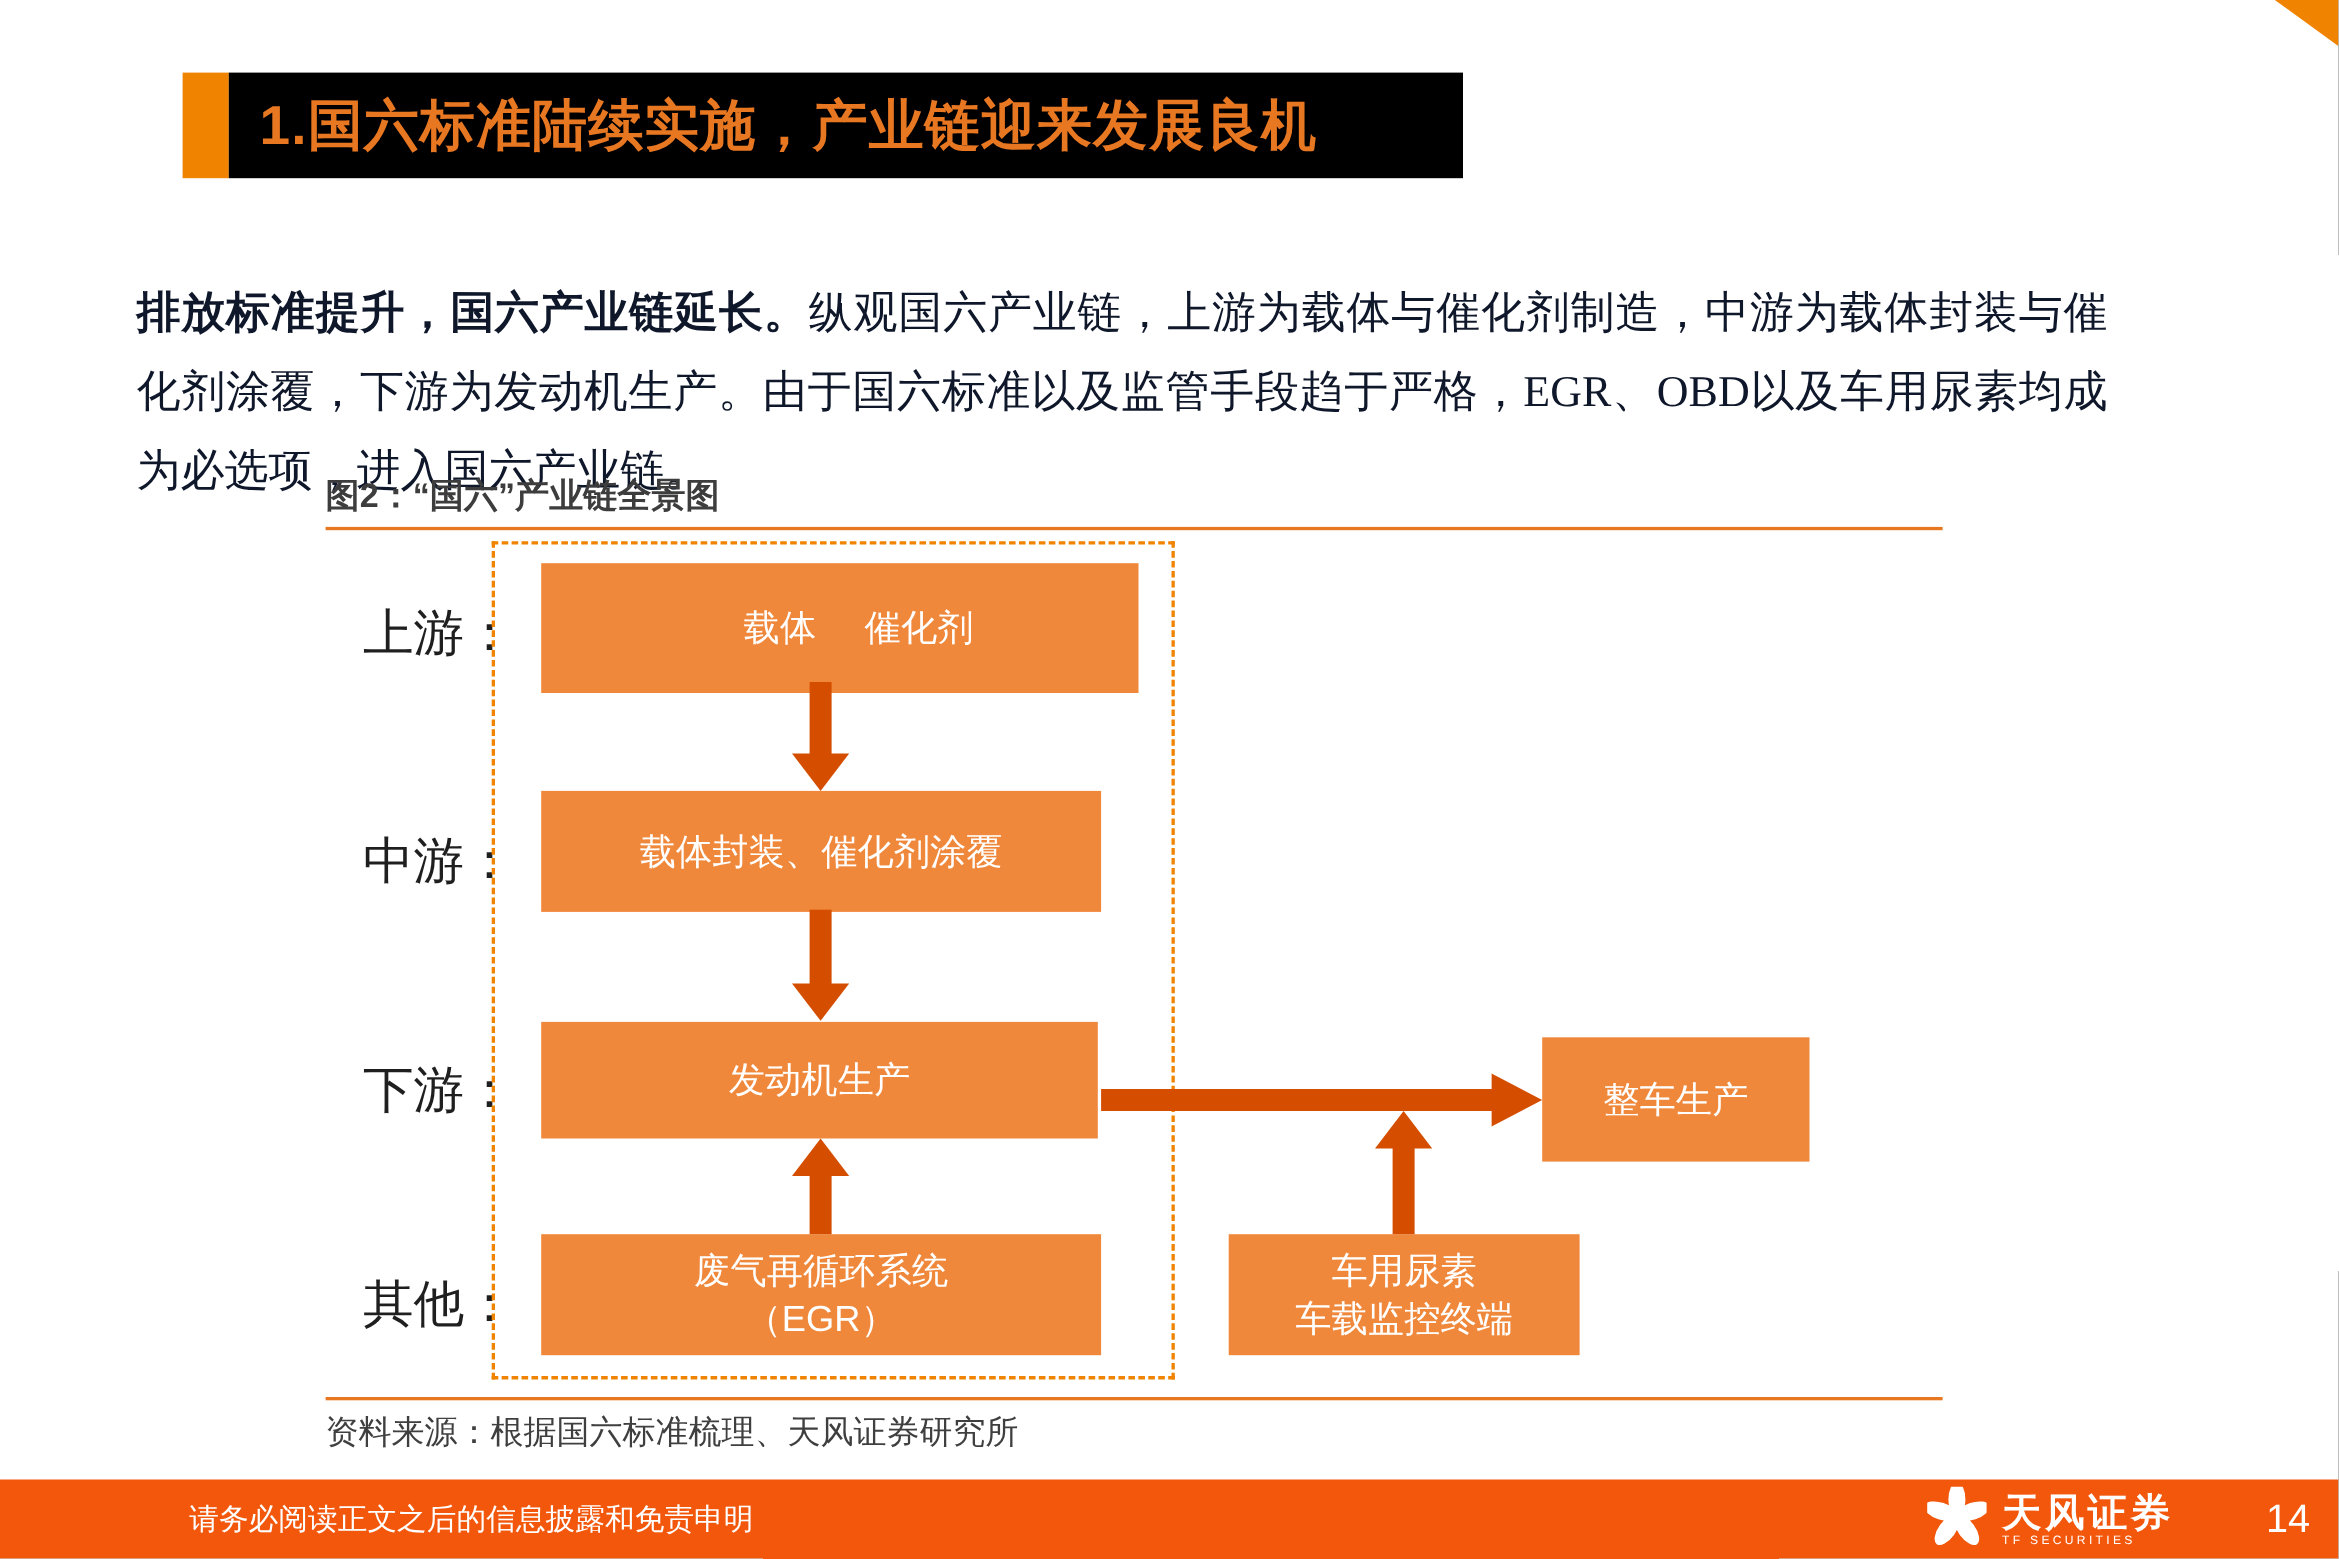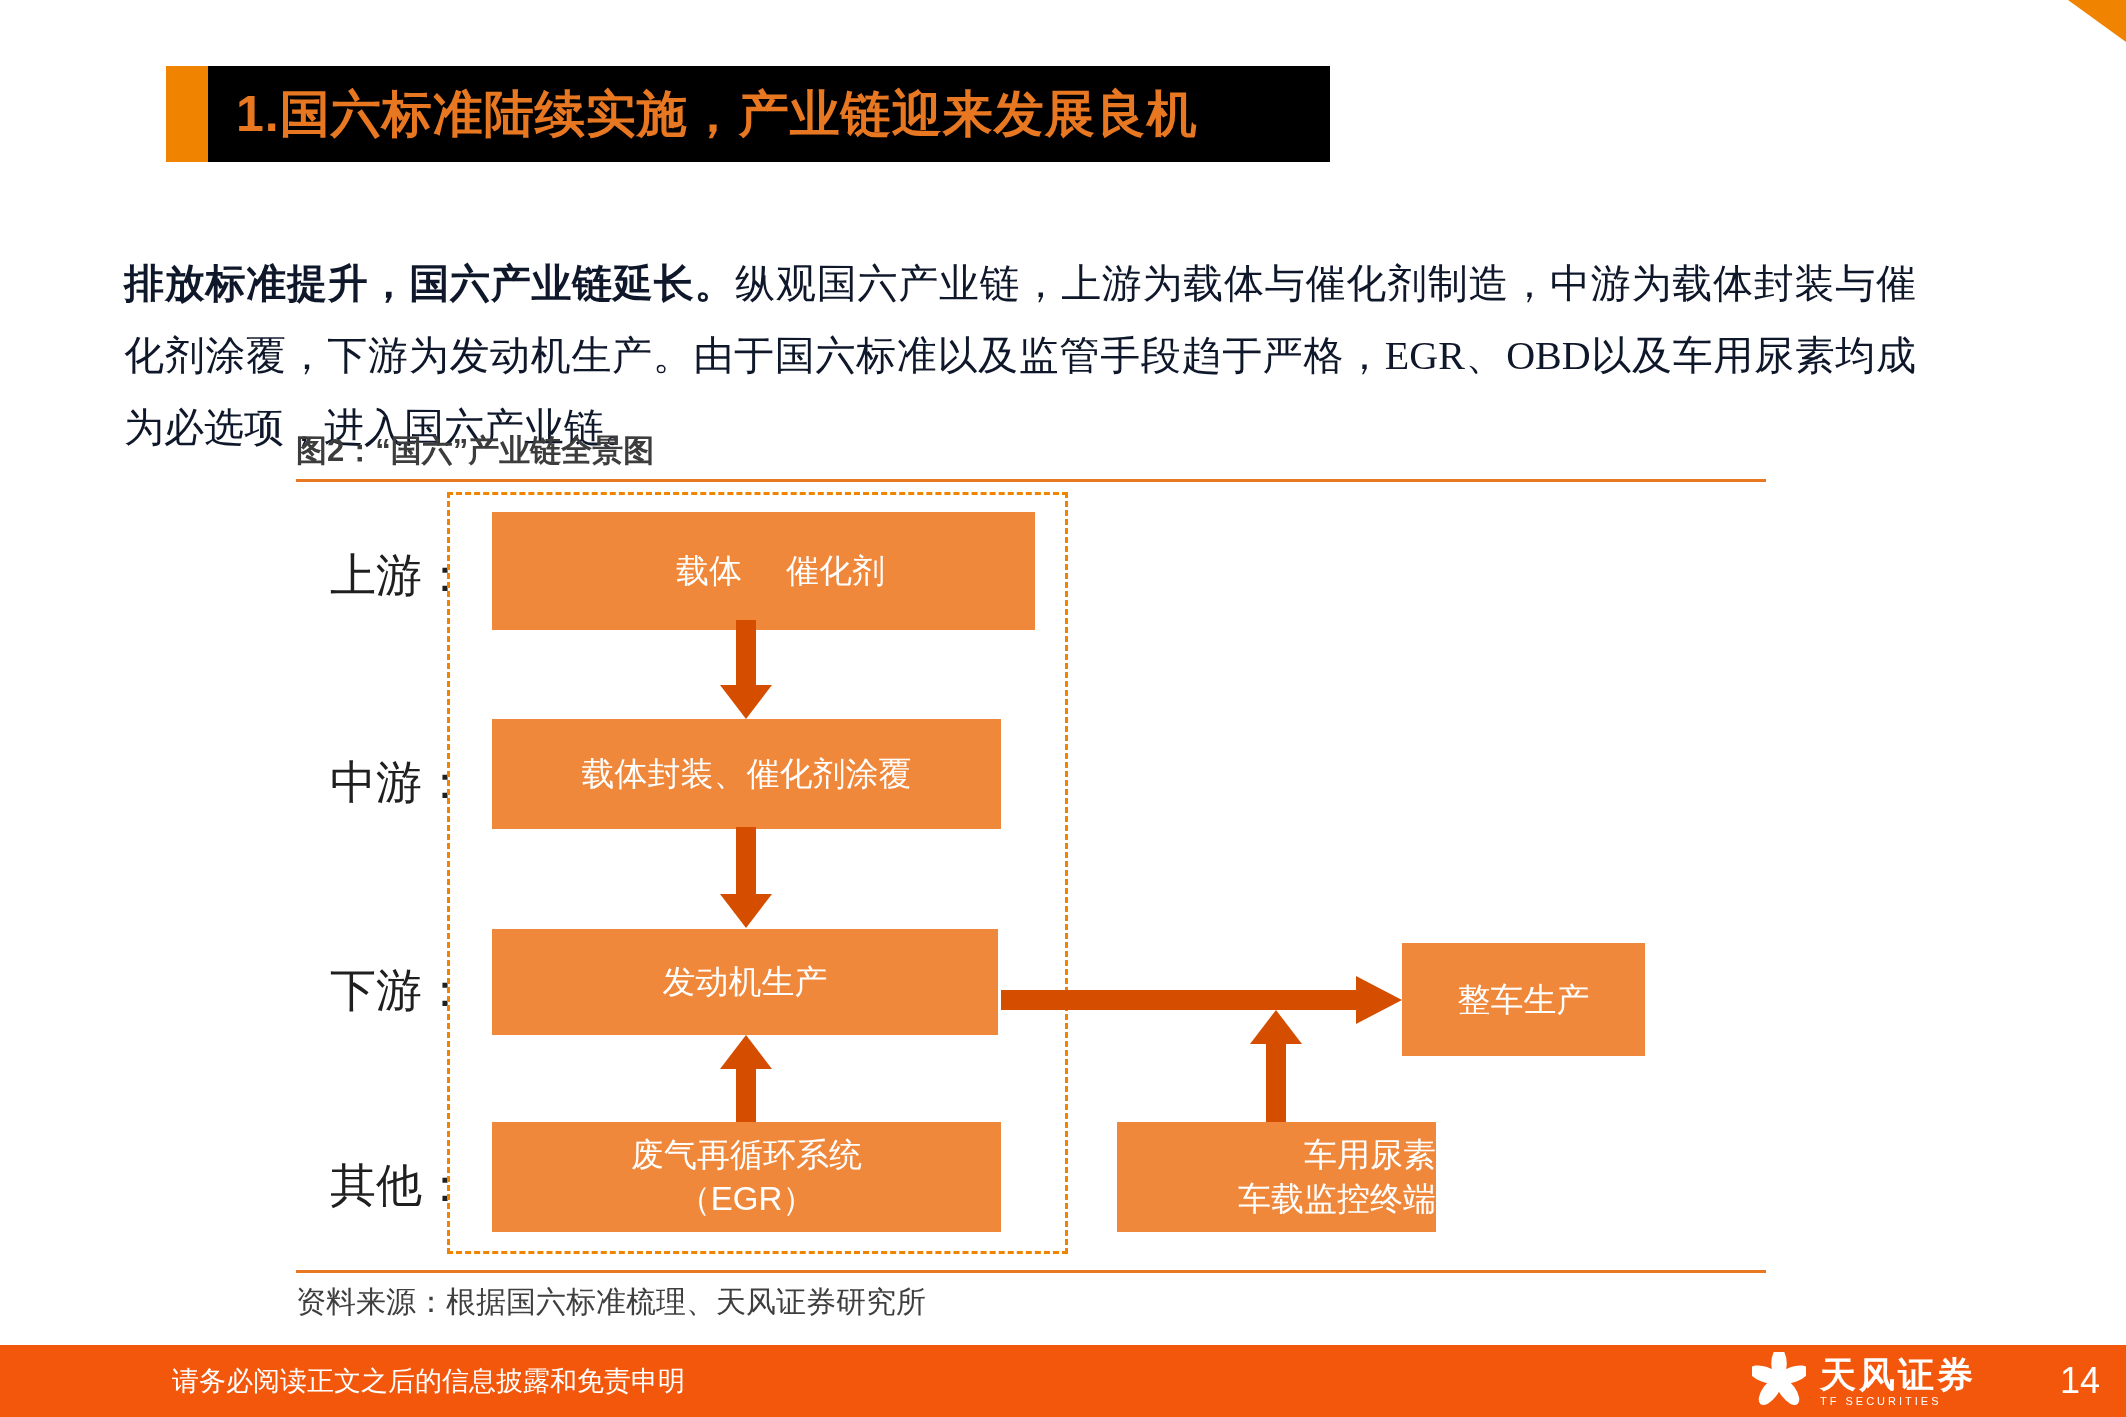--- a/index.html
+++ b/index.html
@@ -39,21 +39,21 @@
     position:absolute; background:#F0883C; color:#ffffff;
     display:flex; align-items:center; justify-content:center;
     font-size:33px; text-align:center; line-height:44px;
   }
   .node.col { flex-direction:column; }
   .node-top    { left:492px;  top:512px;  width:509px; height:118px; gap:44px;padding-left:34px; }
   .node-mid    { left:492px;  top:719px;  width:509px; height:110px; }
   .node-engine { left:492px;  top:929px;  width:506px; height:106px; }
   .node-egr    { left:492px;  top:1122px; width:509px; height:110px; }
   .node-vehicle{ left:1402px; top:943px;  width:243px; height:113px; }
-  .node-urea   { left:1117px; top:1122px; width:319px; height:110px;align-items:flex-end; }
+  .node-urea   { left:1117px; top:1122px; width:319px; height:110px; }
   
   .shaft-v { position:absolute; width:20px; background:#D54E00; }
   .shaft-h { position:absolute; height:20px; background:#D54E00; }
   .head-down { position:absolute; width:0; height:0; border-left:26px solid transparent; border-right:26px solid transparent; border-top:34px solid #D54E00; }
   .head-up   { position:absolute; width:0; height:0; border-left:26px solid transparent; border-right:26px solid transparent; border-bottom:34px solid #D54E00; }
   .head-right{ position:absolute; width:0; height:0; border-top:24px solid transparent; border-bottom:24px solid transparent; border-left:46px solid #D54E00; }
   
   .src-text { position:absolute; left:296px; top:1282px; font-size:30px; color:#3F3F3F; }
   
   .footer { position:absolute; left:0; bottom:0; width:2126px; height:72px; background:#F2570C; }

